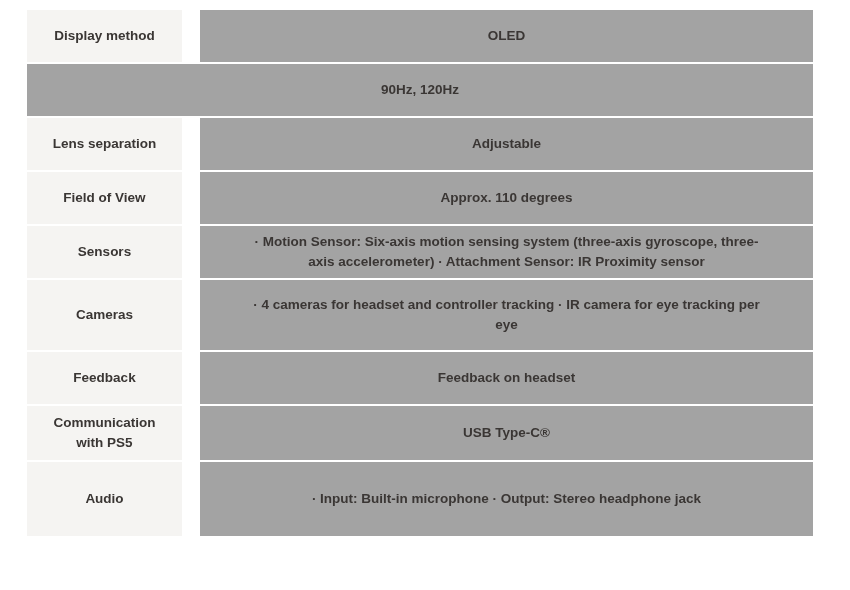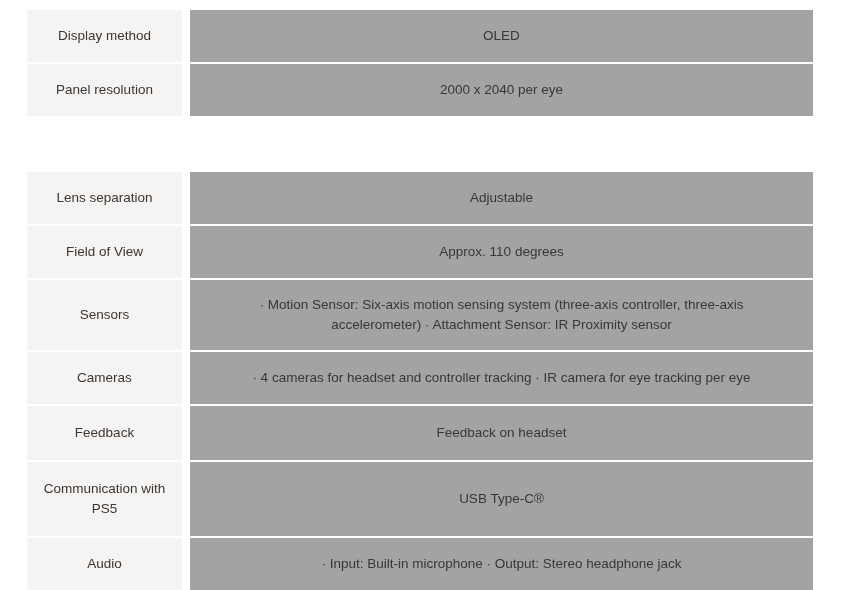--- a/index.html
+++ b/index.html
@@ -12,23 +12,24 @@
     font-family: "Liberation Sans", "DejaVu Sans", sans-serif;
   }
   .spec-table {
     position: absolute;
     left: 27px;
     top: 10px;
     width: 786px;
   }
   .row {
     display: flex;
-    column-gap: 8px;
+    column-gap: 18px;
     margin-bottom: 2px;
     height: 52px;
+    font-weight: bold;
   }
   
   .row:nth-child(6) { height: 70px; }   
   .row:nth-child(8) { height: 54px; }   
   .row:nth-child(9) { height: 74px; }   
   .cell {
     display: flex;
     align-items: center;
     justify-content: center;
     text-align: center;
@@ -56,30 +57,25 @@
 <div class="spec-table">
   <div class="row">
     <div class="cell label">
       <span>Display method</span>
     </div>
     <div class="cell value">
       <span>OLED</span>
     </div>
   </div>
 
-  <div class="row">
-    <div class="cell label">
-      <span>Panel resolution</span>
-    </div>
-    <div class="cell value">
-      <span>2000 x 2040 per eye</span>
-    </div>
-  </div>
 
   <div class="row">
+    <div class="cell value">
+      <span>90Hz, 120Hz</span>
+    </div>
   </div>
 
   <div class="row">
     <div class="cell label">
       <span>Lens separation</span>
     </div>
     <div class="cell value">
       <span>Adjustable</span>
     </div>
   </div>
@@ -91,21 +87,21 @@
     <div class="cell value">
       <span>Approx. 110 degrees</span>
     </div>
   </div>
 
   <div class="row">
     <div class="cell label">
       <span>Sensors</span>
     </div>
     <div class="cell value">
-      <span>· Motion Sensor: Six-axis motion sensing system (three-axis controller, three-axis accelerometer) · Attachment Sensor: IR Proximity sensor</span>
+      <span>· Motion Sensor: Six-axis motion sensing system (three-axis gyroscope, three-axis accelerometer) · Attachment Sensor: IR Proximity sensor</span>
     </div>
   </div>
 
   <div class="row">
     <div class="cell label">
       <span>Cameras</span>
     </div>
     <div class="cell value">
       <span>· 4 cameras for headset and controller tracking · IR camera for eye tracking per eye</span>
     </div>

